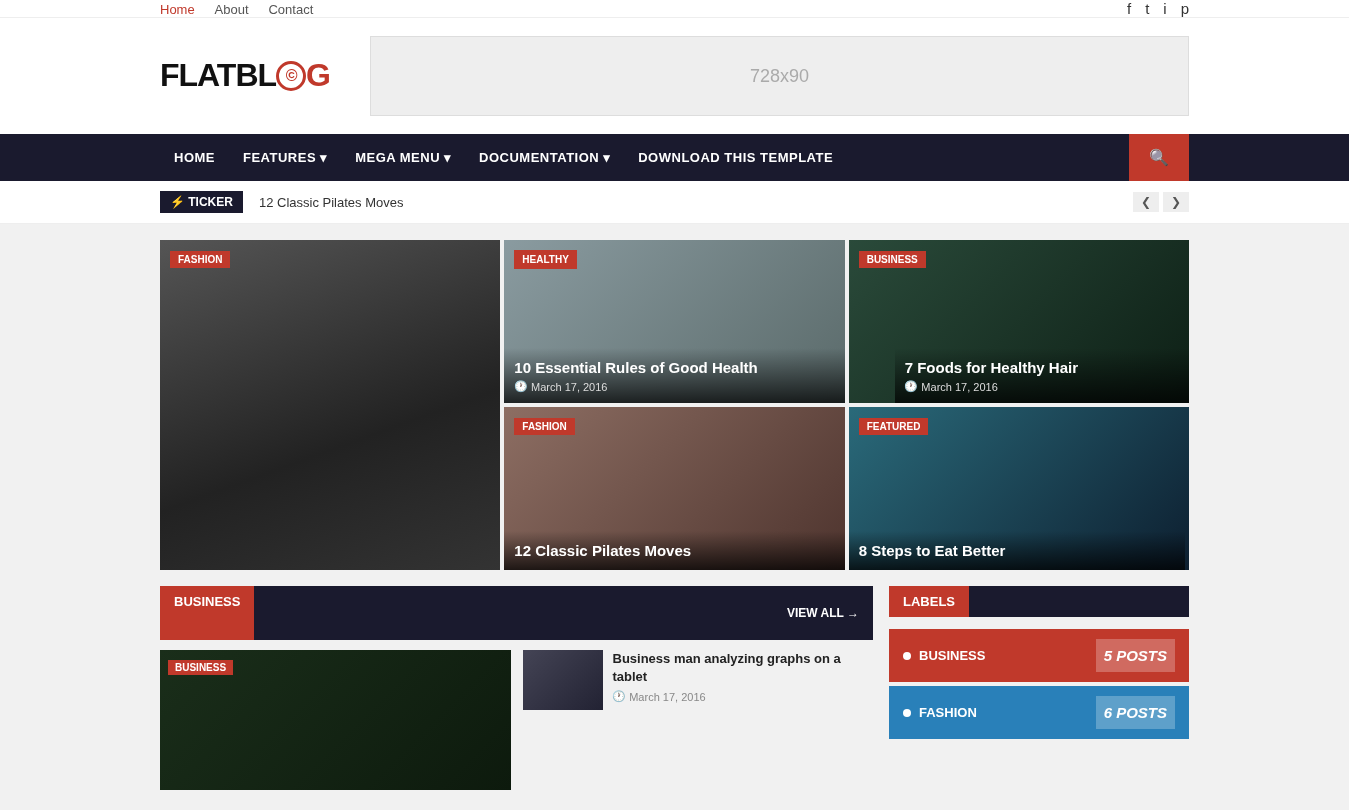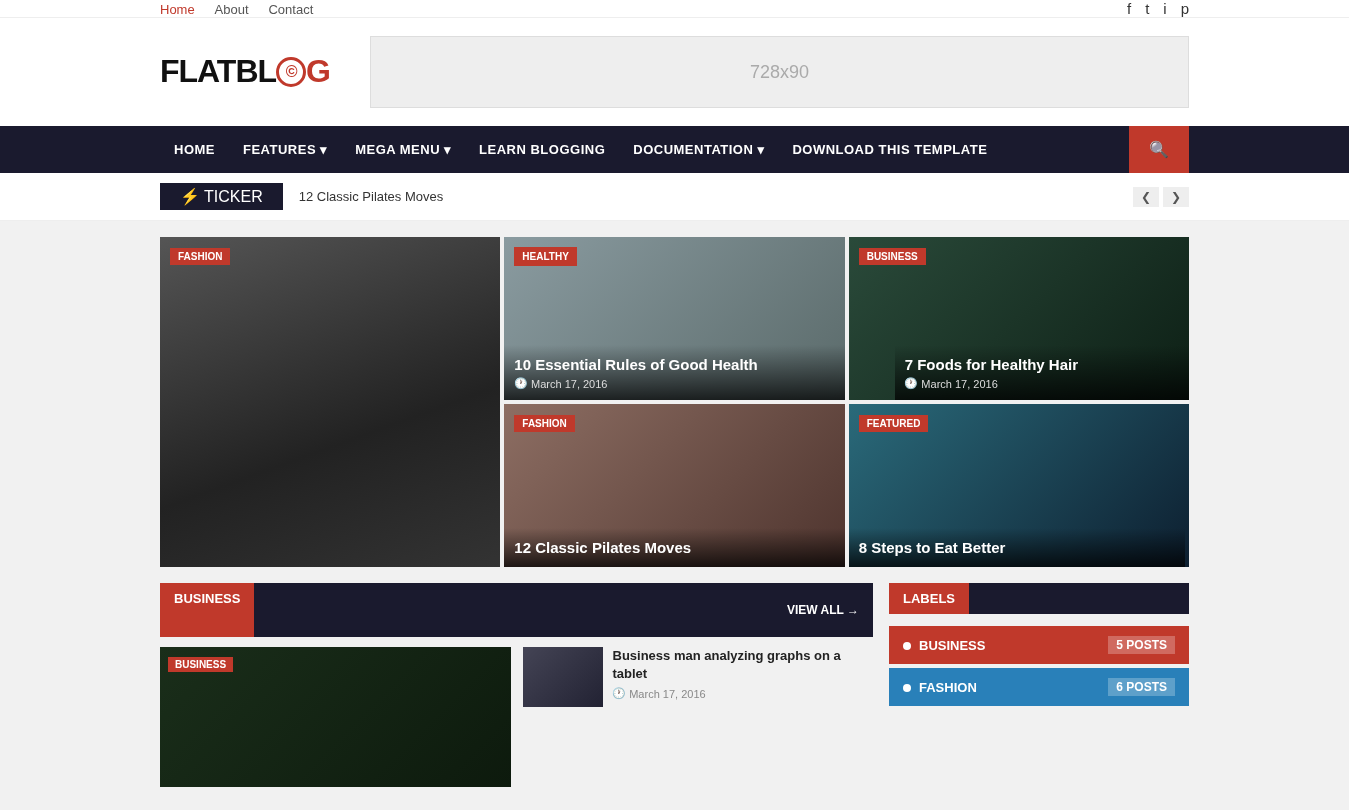--- a/index.html
+++ b/index.html
@@ -11,30 +11,30 @@
     .top-nav a:not(:first-child) { color: #555; }
     .top-social { display: flex; gap: 14px; }
     .top-social span { font-size: 15px; cursor: pointer; color: #333; }
 
     
     .header { background: #fff; padding: 18px 160px; display: flex; align-items: center; gap: 40px; }
     .logo { font-size: 32px; font-weight: 900; letter-spacing: -1px; }
     .logo .flat { color: #111; }
     .logo .bl { color: #111; }
     .logo .g { color: #c0392b; }
-    .ad-banner { flex: 1; background: #eee; height: 72px; display: flex; align-items: center; justify-content: center; color: #aaa; font-size: 18px; border: 1px solid #ddd; }
+    .ad-banner { flex: 1; background: #eee; height: 80px; display: flex; align-items: center; justify-content: center; color: #aaa; font-size: 18px; border: 1px solid #ddd; }
 
     
     .navbar { background: #1a1a2e; display: flex; align-items: center; padding: 0 160px; }
     .navbar a { color: #fff; text-decoration: none; padding: 16px 14px; font-size: 13px; font-weight: 700; letter-spacing: 0.5px; display: flex; align-items: center; gap: 4px; }
     .navbar-right { margin-left: auto; background: #c0392b; padding: 14px 20px; cursor: pointer; color: #fff; font-size: 16px; }
 
     
     .ticker-bar { background: #fff; padding: 10px 160px; display: flex; align-items: center; gap: 16px; border-bottom: 1px solid #eee; }
-    .ticker-label { background: #1a1a2e; color: #fff; padding: 4px 20px; font-size: 16px; font-weight: 400; display: flex; align-items: center; gap: 5px; }
+    .ticker-label { background: #1a1a2e; color: #fff; padding: 4px 10px; font-size: 12px; font-weight: 700; display: flex; align-items: center; gap: 5px; }
     .ticker-text { font-size: 13px; color: #333; flex: 1; }
     .ticker-nav { display: flex; gap: 4px; }
     .ticker-nav span { background: #eee; padding: 3px 8px; cursor: pointer; font-size: 12px; color: #555; }
 
     
     .main { padding: 16px 160px; }
 
     
     .featured-grid { display: grid; grid-template-columns: 1fr 1fr 1fr; grid-template-rows: auto auto; gap: 4px; margin-bottom: 16px; }
     .card { position: relative; overflow: hidden; cursor: pointer; }
@@ -53,21 +53,21 @@
     .business-cards { display: grid; grid-template-columns: 1fr 1fr; gap: 12px; margin-top: 8px; }
 
     
     .labels-section { }
     .labels-title span { background: #c0392b; padding: 8px 14px; color: #fff; font-weight: 700; font-size: 13px; }
     .labels-title { background: #5eead4; display: flex; margin-bottom: 12px; }
     .label-item { display: flex; align-items: center; justify-content: space-between; padding: 10px 14px; color: #fff; font-weight: 700; font-size: 13px; margin-bottom: 4px; }
     .label-item-business { background: #c0392b; }
     .label-item-fashion { background: #2980b9; }
     .label-dot { width: 8px; height: 8px; border-radius: 50%; background: #fff; display: inline-block; margin-right: 8px; }
-    .label-count { background: rgba(255,255,255,0.25); padding: 2px 8px; font-size: 12px; }
+    .label-count { background: rgba(255,255,255,0.25); padding: 8px 8px; font-size: 15px; font-style: italic; }
 
     
     .section-bar { display: flex; align-items: stretch; margin-bottom: 10px; }
     .section-bar .s-label { background: #c0392b; color: #fff; padding: 8px 14px; font-weight: 700; font-size: 13px; text-transform: uppercase; }
     .section-bar .s-rest { background: #1a1a2e; flex: 1; }
     .section-bar .s-view { background: #1a1a2e; color: #fff; padding: 20px 14px; font-size: 12px; font-weight: 700; cursor: pointer; display: flex; align-items: center; gap: 4px; }
   </style>
 </head>
 <body>
 
@@ -97,21 +97,20 @@
 <nav class="navbar">
   <a href="#">HOME</a>
   <a href="#">
       <span>FEATURES</span> 
       <span>▾</span>
     </a>
   <a href="#">
       <span>MEGA MENU</span> 
       <span>▾</span>
     </a>
-  <a href="#">LEARN BLOGGING</a>
   <a href="#">
       <span>DOCUMENTATION</span> 
       <span>▾</span>
     </a>
   <a href="#">DOWNLOAD THIS TEMPLATE</a>
   <div class="navbar-right">
     <span>🔍</span>
   </div>
 </nav>
 

